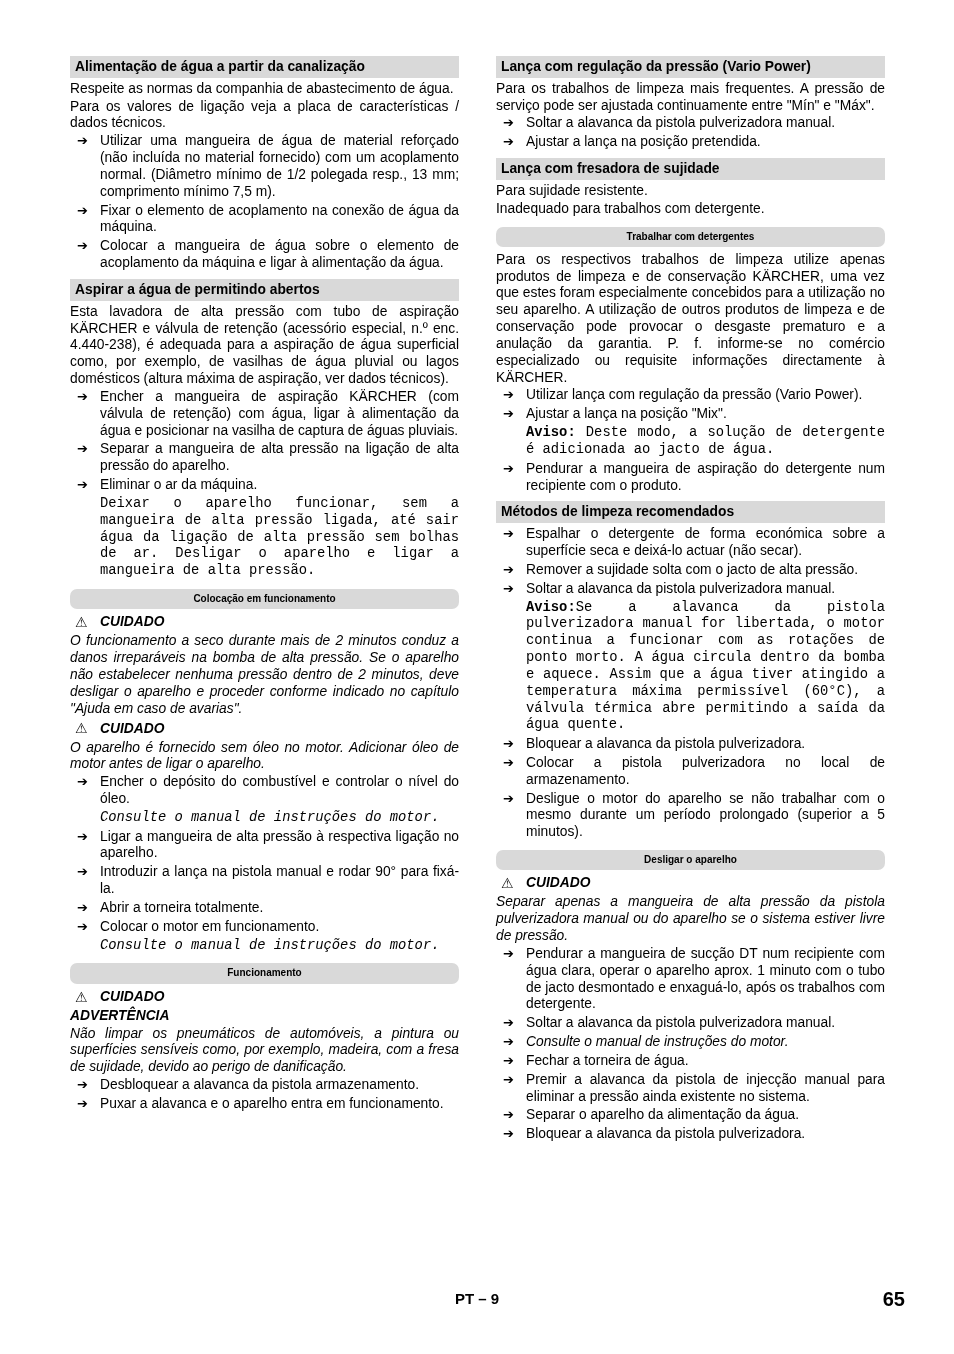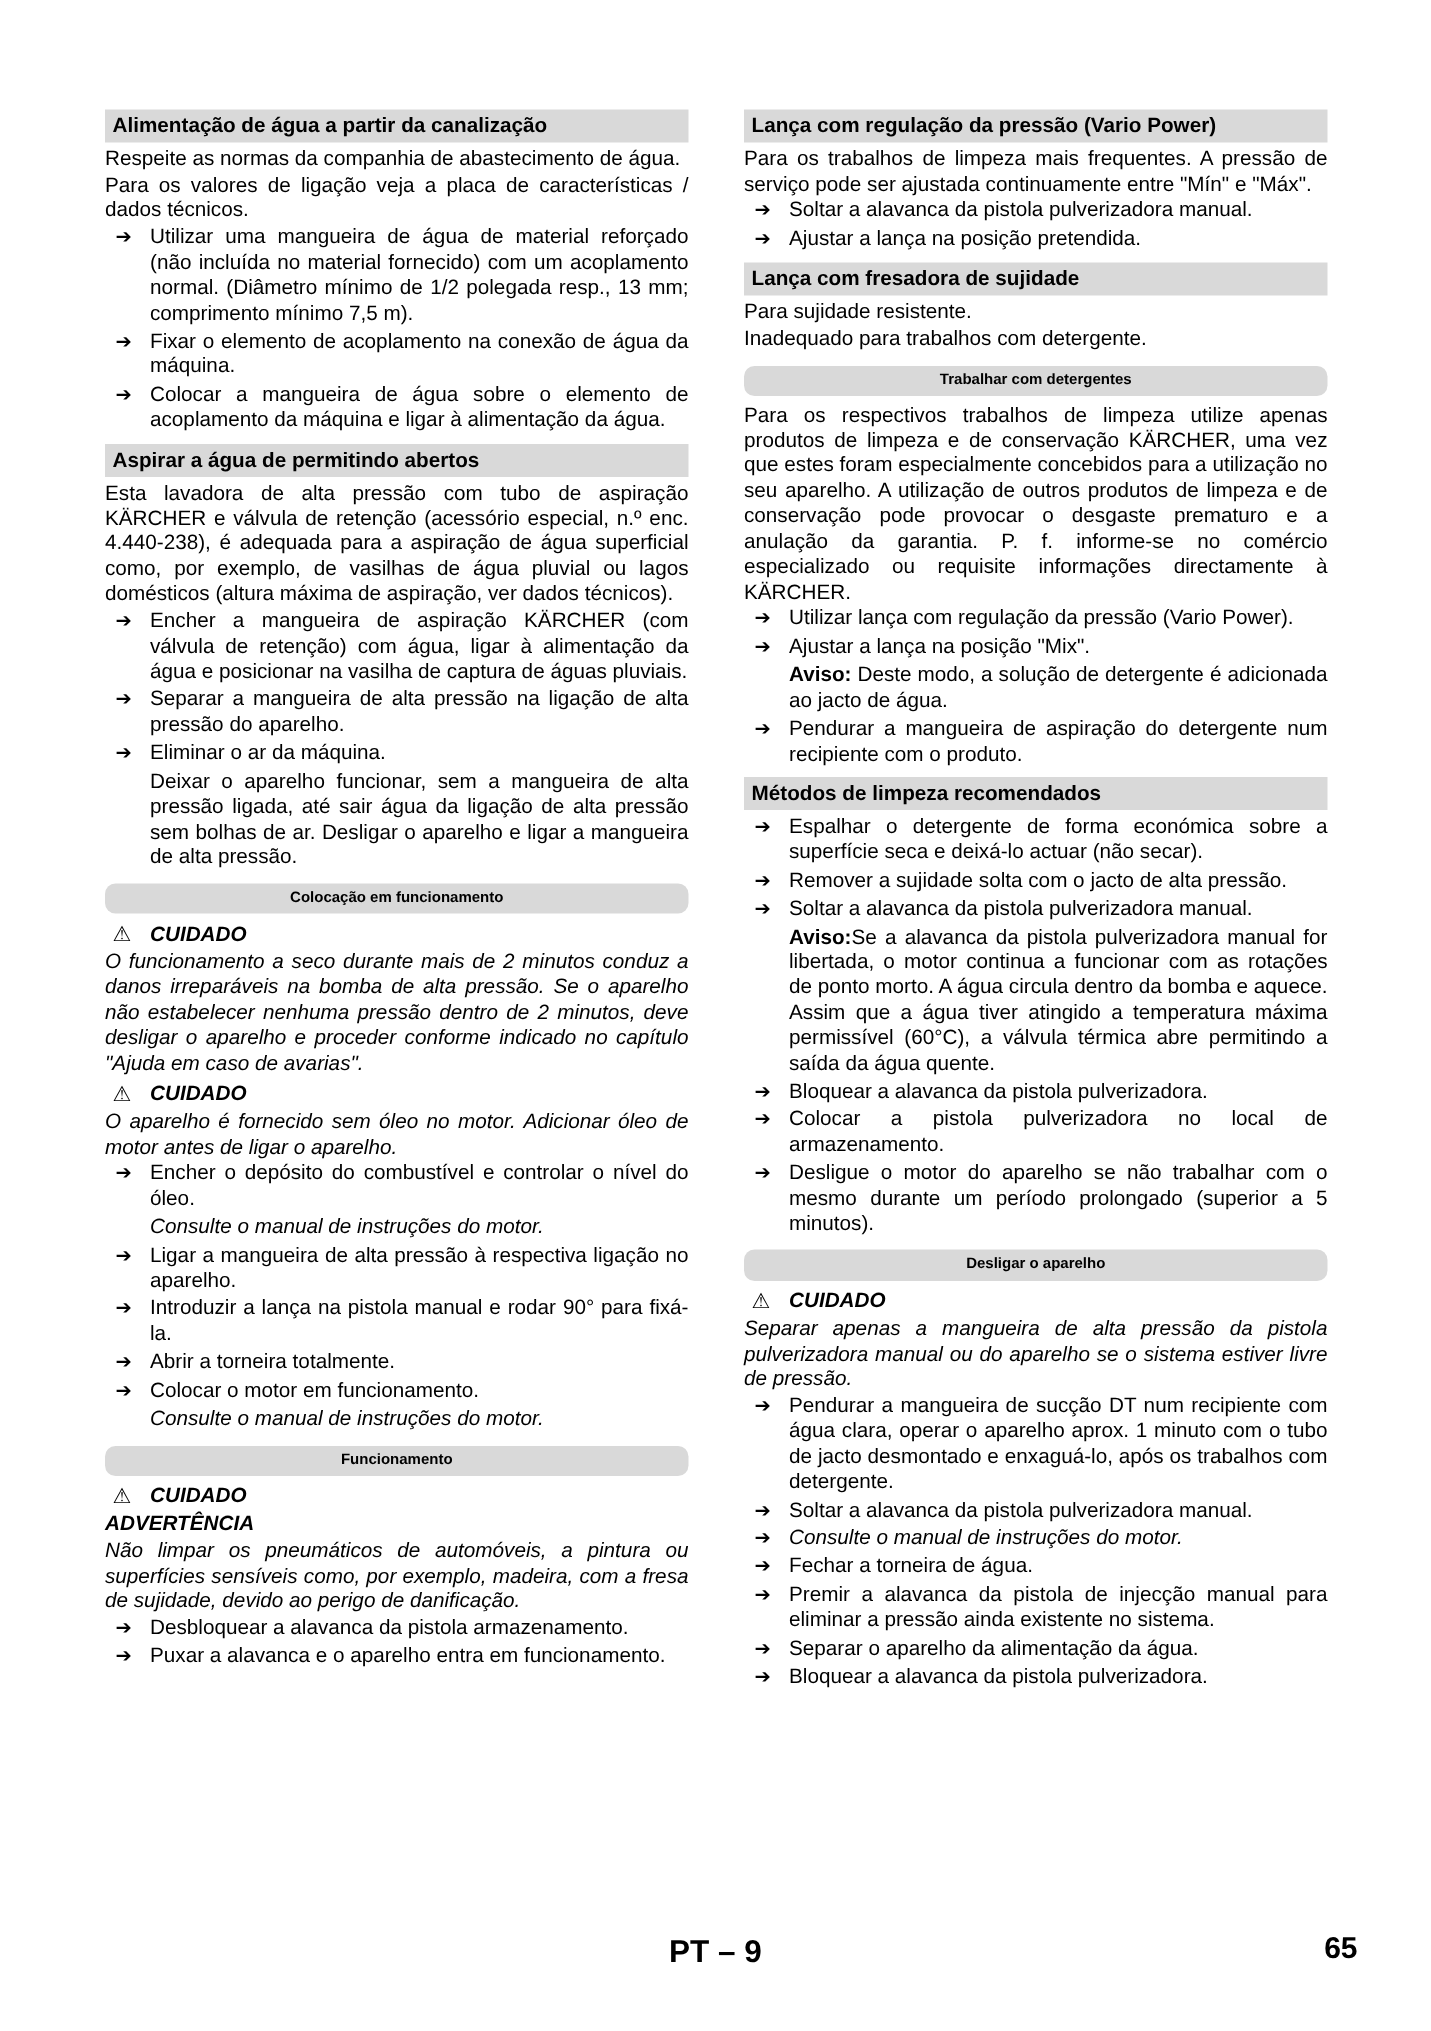--- a/index.html
+++ b/index.html
@@ -15,32 +15,32 @@
   .h3 {
     background:var(--header-bg,#d9d9d9);
     font-weight:bold; font-size:13.8px;
     padding:3px 5px 2px; margin:7px 0 3px; text-align:left;
   }
   .h2 {
     background:var(--header-bg,#d9d9d9);
     font-weight:bold; font-size:10px;
     padding:4px 4px; margin:9px 0 5px; text-align:center; border-radius:7px;
   }
-  .col > .h3:first-child { margin-top:17px; }
+  .col > .h3:first-child { margin-top:0; }
   .para { margin:0 0 1px; }
   .italic { font-style:italic; }
   .bullet { display:flex; margin:0 0 2px; }
   .arrow { flex:0 0 30px; padding-left:7px; text-align:left; font-size:13px; font-style:normal; }
   .btext { flex:1; text-align:justify; }
-  .cont { margin-left:30px; margin-bottom:2px; }
+  .cont { margin-left:30px; margin-bottom:2px;font-family:Liberation Mono, monospace; }
   .signal { display:flex; align-items:center; margin:3px 0 2px; font-weight:bold; font-style:italic; font-size:13.8px; }
   .signal .sicon { flex:0 0 30px; padding-left:5px; font-style:normal; font-weight:normal; font-size:14px; }
   .signal2 { font-weight:bold; font-style:italic; margin:2px 0 1px; }
   .footer { position:absolute; left:0; right:0; bottom:40px; height:24px; }
-  .footer-center { position:absolute; left:0; right:0; text-align:center; font-weight:bold; font-size:21px; }
+  .footer-center { position:absolute; left:0; right:0; text-align:center; font-weight:bold; font-size:15px; }
   .footer-right { position:absolute; right:49px; top:-2px; font-weight:bold; font-size:20px; }
 </style>
 </head>
 <body>
 
 <div class="page">
   <div class="columns">
     <div class="col">
         <div class="h3">Alimentação de água a partir da canalização</div>
         <div class="para">Respeite as normas da companhia de abastecimento de água.</div>

